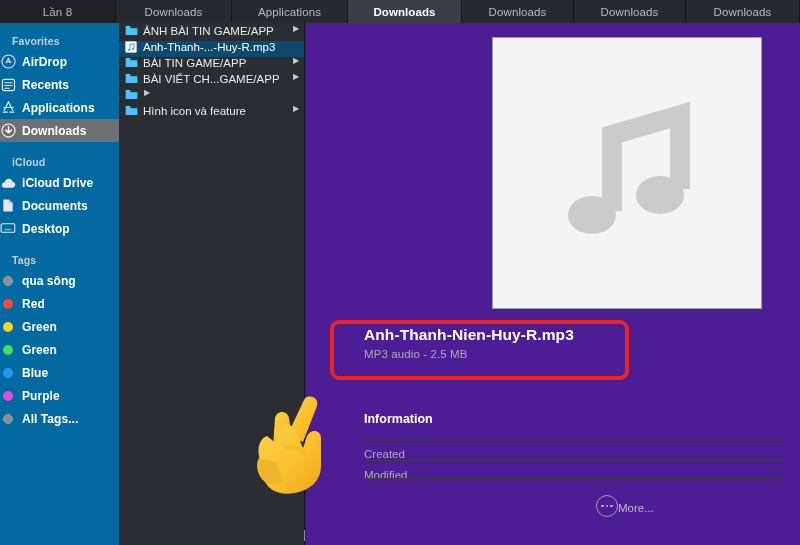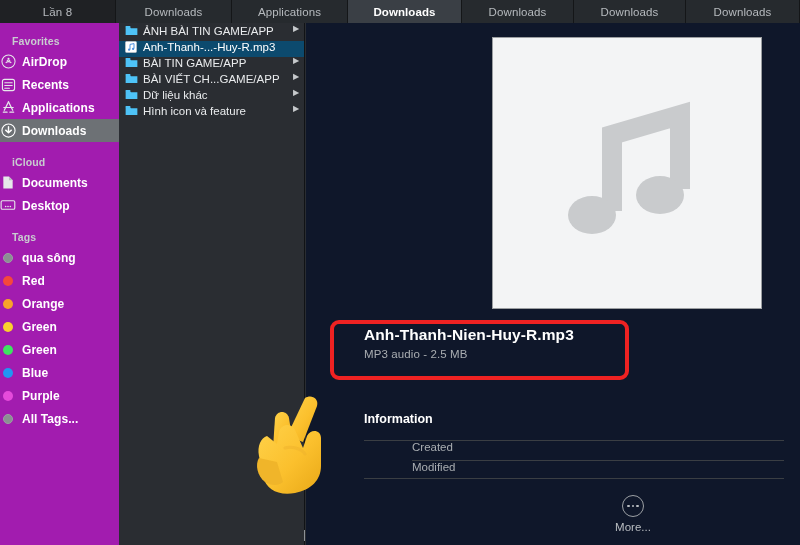--- a/index.html
+++ b/index.html
@@ -31,21 +31,21 @@
   .tab.active {
     background: #3a3f45;
     color: #ffffff;
     font-weight: bold;
   }
   .tab.first { background: #1f2124; }
 
   
   .sidebar {
     position: absolute; left: 0; top: 23px; width: 119px; height: 522px;
-    background: #a21caf;
+    background: #0369a1;
     padding-top: 8px;
     overflow: hidden;
   }
   .sb-head {
     font-size: 10.5px; color: #c9ccd0; font-weight: bold;
     padding: 4px 0 3px 12px; letter-spacing: .1px;
   }
   .sb-item {
     height: 23px;
     display: flex; align-items: center;
@@ -95,21 +95,21 @@
   .grip {
     position: absolute; left: 301px; bottom: 4px;
     width: 9px; height: 11px;
     display: flex; gap: 2px; justify-content: center;
   }
   .grip i { width: 1px; height: 11px; background: #8d9196; display: block; }
 
   
   .preview {
     position: absolute; left: 306px; top: 23px; width: 494px; height: 522px;
-    background: #0f172a;
+    background: #4c1d95;
     overflow: hidden;
   }
   .thumb {
     position: absolute; left: 186px; top: 14px;
     width: 270px; height: 272px;
     background: #f3f4f5;
     border: 1px solid #9b9ea1;
     display: flex; align-items: center; justify-content: center;
   }
   .thumb svg { display: block; }
@@ -133,35 +133,34 @@
     pointer-events: none;
   }
 
   .infosec { position: absolute; left: 58px; top: 389px; width: 420px; }
   .infotitle {
     font-size: 12.5px; color: #ffffff; font-weight: bold;
     padding-bottom: 14px;
     border-bottom: 1px solid #3a3e43;
   }
   .inforow {
-    height: 20px; display: flex; align-items: flex-start;
+    height: 20px; display: flex; align-items: flex-end;
     font-size: 11.5px; color: #a9adb1;
     border-bottom: 1px solid #3a3e43;
-    margin-left: 48px;
   }
   .inforow:last-child { border-bottom: none; }
   .infoend {
     position: absolute; left: 58px; top: 455px; width: 420px;
     border-top: 1px solid #3a3e43; height: 1px;
   }
 
   .more {
     position: absolute; left: 290px; top: 472px;
     width: 74px;
-    display: flex; flex-direction: column; align-items: center;
+    display: flex; flex-direction: row; align-items: center;
   }
   .more-ico {
     width: 22px; height: 22px; border-radius: 50%;
     border: 1px solid #9ca0a4;
     display: flex; align-items: center; justify-content: center;
     gap: 2px;
   }
   .more-ico i {
     width: 2.5px; height: 2.5px; border-radius: 50%;
     background: #b9bdc1; display: block;
@@ -229,20 +228,28 @@
             <circle cx="8" cy="8" r="7" fill="none" stroke="#ffffff" stroke-width="1.2"></circle>
             <path d="M8 4v6M5 7.6l3 2.8 3-2.8" fill="none" stroke="#ffffff" stroke-width="1.5" stroke-linecap="round" stroke-linejoin="round"></path>
           </svg>
         </span>
         <span>Downloads</span>
       </div>
       <div class="sb-gap"></div>
       <div class="sb-head">iCloud</div>
       <div class="sb-item">
         <span class="sb-ico">
+          <svg width="16" height="12" viewBox="0 0 17 12">
+            <path d="M4.4 11h8.4c2 0 3.4-1.3 3.4-3.1 0-1.7-1.3-3-3-3.1C12.9 2.8 11.3 1.5 9.3 1.5 7 1.5 5.3 3 5 5.2 3.2 5.3 2 6.5 2 8.1 2 9.8 3 11 4.4 11z" fill="#e6e8ea"></path>
+          </svg>
+        </span>
+        <span>iCloud Drive</span>
+      </div>
+      <div class="sb-item">
+        <span class="sb-ico">
           <svg width="14" height="15" viewBox="0 0 15 16">
             <path d="M2.5 1.5h6l4 4v9h-10z" fill="#e6e8ea"></path>
             <path d="M8.5 1.5v4h4" fill="#b9bcc0"></path>
           </svg>
         </span>
         <span>Documents</span>
       </div>
       <div class="sb-item">
         <span class="sb-ico">
           <svg width="16" height="13" viewBox="0 0 17 13">
@@ -260,26 +267,20 @@
         <span class="sb-ico">
           <span class="dot hollow"></span>
         </span>
         <span>qua sông</span>
       </div>
       <div class="sb-item">
         <span class="sb-ico">
           <span class="dot" style="background: rgb(244, 72, 60);"></span>
         </span>
         <span>Red</span>
-      </div>
-      <div class="sb-item">
-        <span class="sb-ico">
-          <span class="dot" style="background: rgb(247, 163, 42);"></span>
-        </span>
-        <span>Orange</span>
       </div>
       <div class="sb-item">
         <span class="sb-ico">
           <span class="dot" style="background: rgb(250, 208, 46);"></span>
         </span>
         <span>Green</span>
       </div>
       <div class="sb-item">
         <span class="sb-ico">
           <span class="dot" style="background: rgb(62, 227, 96);"></span>
@@ -339,21 +340,20 @@
             <path d="M0.6 1.2h4.6l1.2 1.2H0.6z" fill="#4ec3f7"></path>
           </svg></span>
         <span class="fname">BÀI VIẾT CH...GAME/APP</span>
         <span class="farrow">▶</span>
       </div>
       <div class="frow">
         <span class="fico"><svg width="13" height="11" viewBox="0 0 14 12">
             <path d="M0.6 2.3h4.6l1.2 1.2h7V11H0.6z" fill="#4ec3f7"></path>
             <path d="M0.6 1.2h4.6l1.2 1.2H0.6z" fill="#4ec3f7"></path>
           </svg></span>
-        <span class="fname">Dữ liệu khác</span>
         <span class="farrow">▶</span>
       </div>
       <div class="frow">
         <span class="fico"><svg width="13" height="11" viewBox="0 0 14 12">
             <path d="M0.6 2.3h4.6l1.2 1.2h7V11H0.6z" fill="#4ec3f7"></path>
             <path d="M0.6 1.2h4.6l1.2 1.2H0.6z" fill="#4ec3f7"></path>
           </svg></span>
         <span class="fname">Hình icon và feature</span>
         <span class="farrow">▶</span>
       </div>

